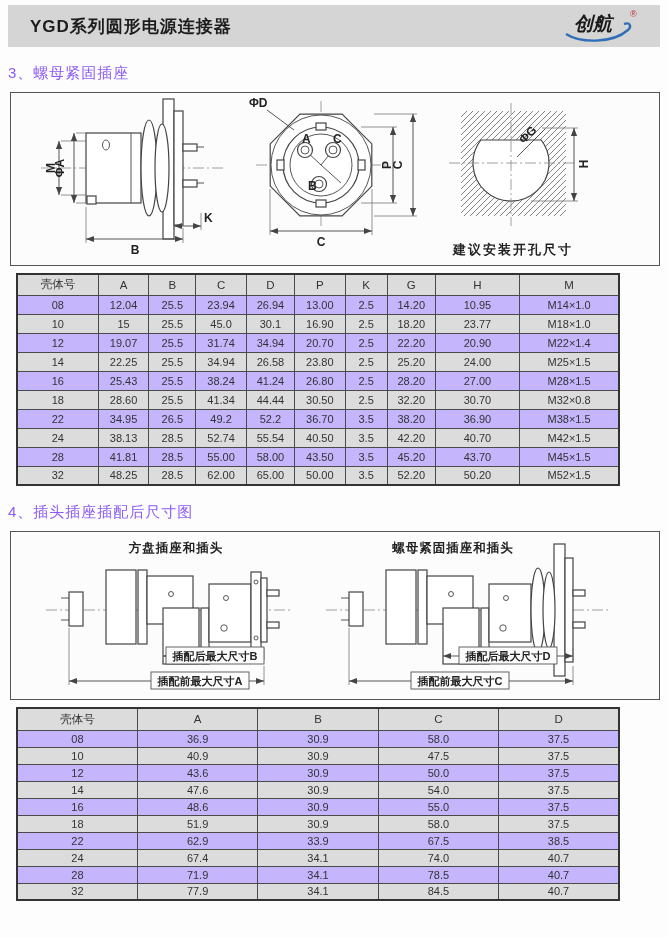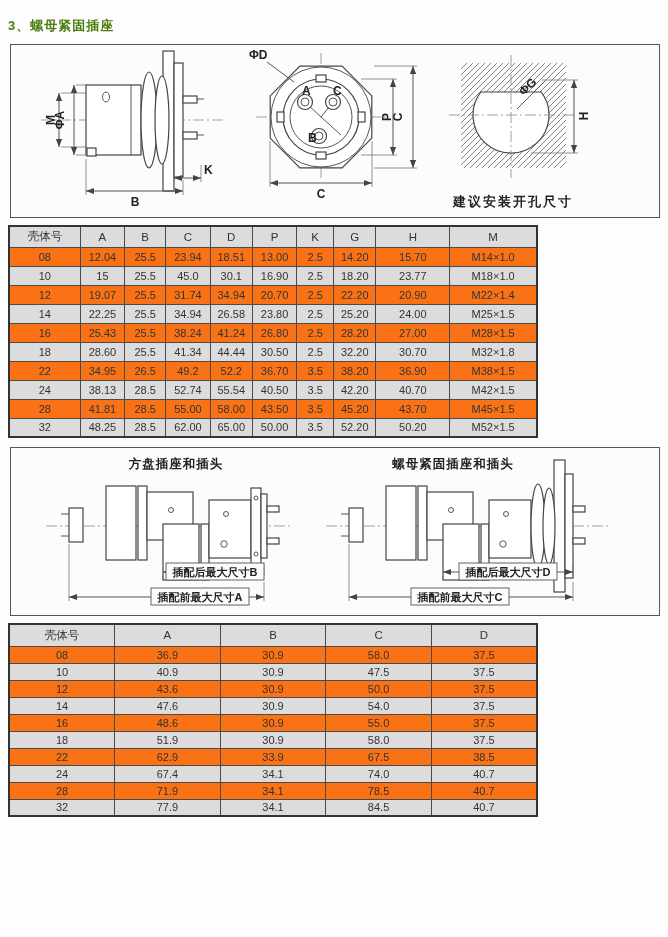--- a/index.html
+++ b/index.html
@@ -10,29 +10,29 @@
     overflow:hidden; position:relative;
   }
   .header-bar {
     margin:5px 8px 0 8px; height:42px; background:#d5d5d5;
     display:flex; align-items:center; justify-content:space-between;
     padding:0 14px 0 22px;
   }
   .page-title { font-size:17px; font-weight:bold; color:#1c1c1c; letter-spacing:1px; }
   .brand { position:relative; width:86px; height:40px; }
   .section-heading {
-    margin:17px 8px 0 8px; font-size:13px; font-weight:700; color:#4d7c0f;
+    margin:17px 8px 0 8px; font-size:15px; font-weight:400; color:#8b5cf6;
     letter-spacing:1px;
   }
   .fig-box {
     margin:9px 8px 0 10px; border:1px solid #555; background:#fcfcfc;
   }
   .dim-table {
-    margin:7px 8px 0 8px; width:530px; border-collapse:collapse;
-    border:2px solid #333; table-layout:fixed; background:#f97316;
+    margin:7px 8px 0 16px; width:604px; border-collapse:collapse;
+    border:2px solid #333; table-layout:fixed; background:#c4b5fd;
   }
   .dim-table th, .dim-table td {
     border:1px solid #4a4a4a; text-align:center; vertical-align:middle;
     font-size:11px; color:#333; font-weight:normal;
   }
   .dim-table th { background:#dcdcdc; height:21px; font-size:11.5px; }
   .dim-table tbody tr:nth-child(even) td { background:#dcdcdc; }
   .t1 td { height:19px; }
   .t2 th { height:22px; }
   .t2 td { height:17px; }
@@ -53,20 +53,30 @@
   .thin  { fill:none; stroke:#444; stroke-width:0.9; }
   .dimlabel { font-size:12px; font-weight:bold; fill:#222; }
   .boxlabel { font-size:11px; font-weight:bold; fill:#222; }
   .figcap { font-size:12.5px; font-weight:bold; fill:#222; letter-spacing:1px; }
 </style>
 </head>
 <body>
 
 <div class="page">
 
+  <div class="header-bar">
+    <div class="page-title">YGD系列圆形电源连接器</div>
+    <div class="brand">
+      <svg width="86" height="40" viewBox="0 0 86 40">
+        <path d="M6,28 C20,37 52,38 68,24 C72,20 70,16 64,18" fill="none" stroke="#2f6fb8" stroke-width="2.4"></path>
+        <text x="14" y="24" font-size="19" font-weight="bold" font-style="italic" font-family="'DejaVu Serif','Liberation Serif',serif" fill="#1a1a1a">创航</text>
+        <text x="70" y="11" font-size="9" fill="#c03030">®</text>
+      </svg>
+    </div>
+  </div>
 
   <div class="section-heading">3、螺母紧固插座</div>
 
   <div class="fig-box">
     <svg width="646" height="168" viewBox="0 0 646 168">
       <defs>
         <pattern id="hatch1" patternUnits="userSpaceOnUse" width="6" height="6">
           <path d="M-1,7 L7,-1" stroke="#6a6a6a" stroke-width="0.8"></path>
         </pattern>
         <marker id="ar1" viewBox="0 0 10 10" refX="9" refY="5" markerWidth="9" markerHeight="9" orient="auto-start-reverse">
@@ -183,25 +193,25 @@
           <th>H</th>
           <th>M</th>
         </tr>
       </thead>
       <tbody>
         <tr>
           <td>08</td>
           <td>12.04</td>
           <td>25.5</td>
           <td>23.94</td>
-          <td>18.51</td>
+          <td>26.94</td>
           <td>13.00</td>
           <td>2.5</td>
           <td>14.20</td>
-          <td>15.70</td>
+          <td>10.95</td>
           <td>M14×1.0</td>
         </tr>
         <tr>
           <td>10</td>
           <td>15</td>
           <td>25.5</td>
           <td>45.0</td>
           <td>30.1</td>
           <td>16.90</td>
           <td>2.5</td>
@@ -248,21 +258,21 @@
         <tr>
           <td>18</td>
           <td>28.60</td>
           <td>25.5</td>
           <td>41.34</td>
           <td>44.44</td>
           <td>30.50</td>
           <td>2.5</td>
           <td>32.20</td>
           <td>30.70</td>
-          <td>M32×1.8</td>
+          <td>M32×0.8</td>
         </tr>
         <tr>
           <td>22</td>
           <td>34.95</td>
           <td>26.5</td>
           <td>49.2</td>
           <td>52.2</td>
           <td>36.70</td>
           <td>3.5</td>
           <td>38.20</td>
@@ -301,20 +311,21 @@
           <td>65.00</td>
           <td>50.00</td>
           <td>3.5</td>
           <td>52.20</td>
           <td>50.20</td>
           <td>M52×1.5</td>
         </tr>
       </tbody>
     </table>
 
+  <div class="section-heading">4、插头插座插配后尺寸图</div>
 
   <div class="fig-box">
     <svg width="646" height="163" viewBox="0 0 646 163">
       <defs>
         <pattern id="hatch2" patternUnits="userSpaceOnUse" width="6" height="6">
           <path d="M-1,7 L7,-1" stroke="#6a6a6a" stroke-width="0.8"></path>
         </pattern>
         <pattern id="cross2" patternUnits="userSpaceOnUse" width="5" height="5">
           <path d="M-1,6 L6,-1 M-1,-1 L6,6" stroke="#7a7a7a" stroke-width="0.7"></path>
         </pattern>

